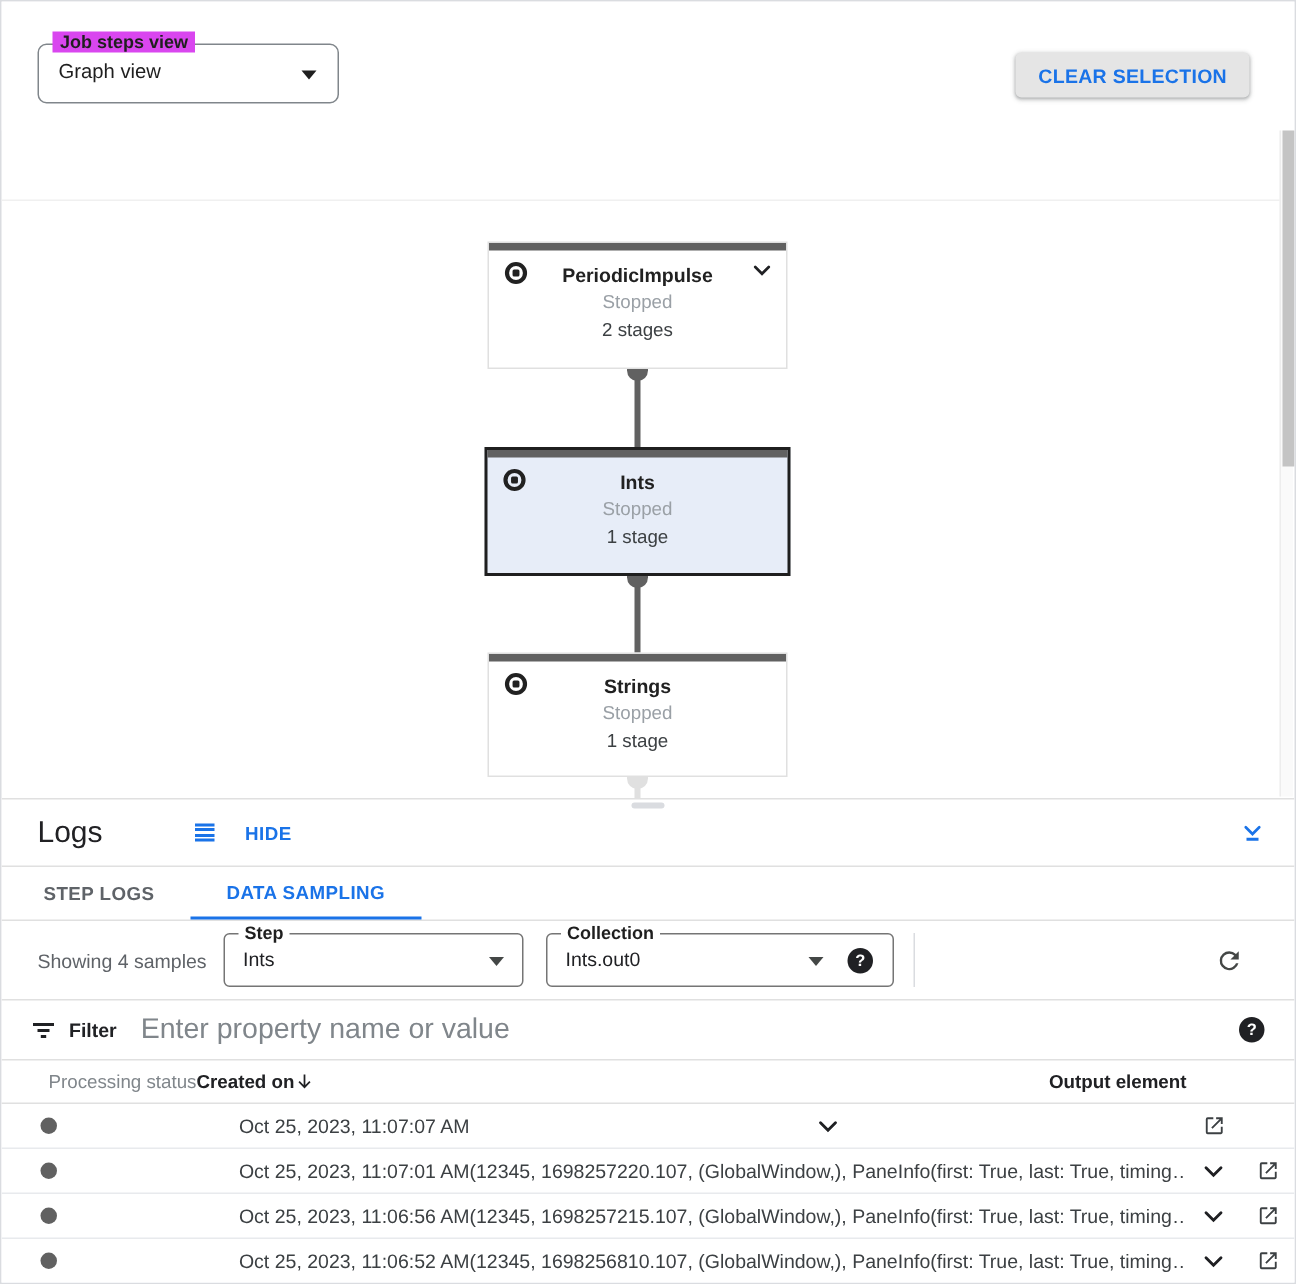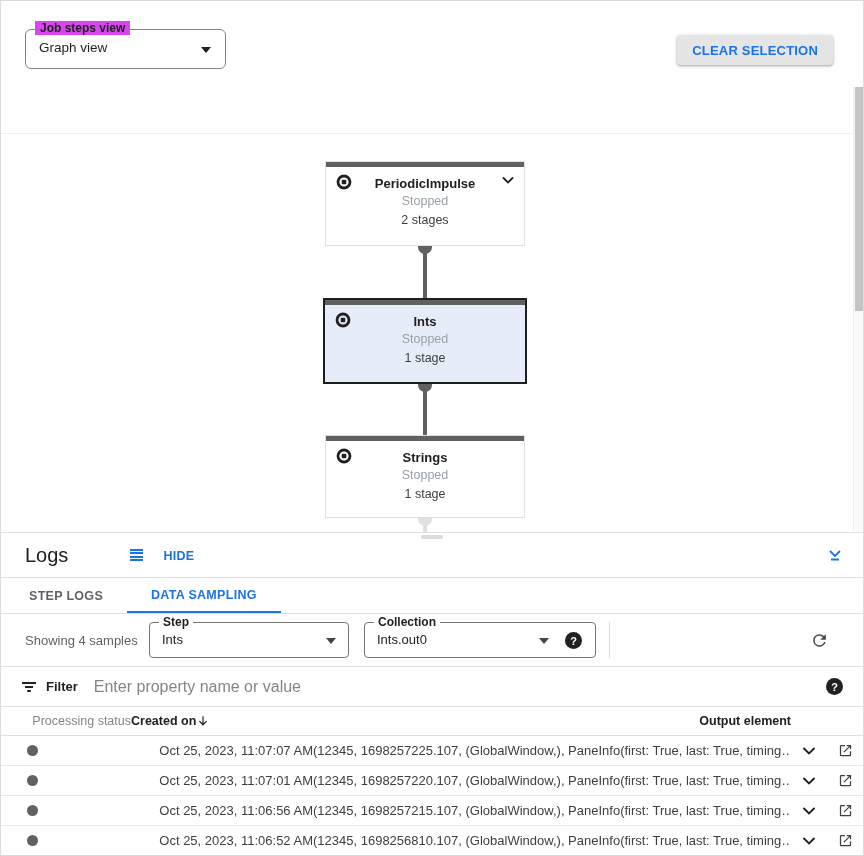--- a/index.html
+++ b/index.html
@@ -83,21 +83,21 @@
   .sel-step { width: 200px; margin-left: 8px; }
   .sel-collection { width: 232px; margin-left: 15px; }
   .sel-collection .caret-down { right: 46px; }
   .help-badge { width: 17px; height: 17px; border-radius: 50%; background: #202124; color: #fff; font-size: 11px; font-weight: bold; display: flex; align-items: center; justify-content: center; cursor: pointer; }
   .sel-collection .help-badge { position: absolute; right: 13px; top: 9px; }
   .v-divider { width: 1px; height: 36px; background: #dadce0; margin-left: 13px; }
   .refresh-btn { margin-left: auto; margin-right: 10px; cursor: pointer; display: flex; }
 
   .filter-row { height: 40px; display: flex; align-items: center; padding: 0 20px 0 20px; border-bottom: 1px solid #e0e0e0; }
   .filter-label { font-size: 13px; font-weight: bold; color: #202124; margin-left: 9px; }
-  .filter-input { flex: 1; border: none; outline: none; font-family: "Liberation Sans", sans-serif; font-size: 16px; color: #202124; margin-left: 16px; }
+  .filter-input { flex: 1; border: none; outline: none; font-family: "Liberation Sans", sans-serif; font-size: 19px; color: #202124; margin-left: 16px; }
   .filter-input::placeholder { color: #80868b; }
 
   .tbl-grid { display: grid; grid-template-columns: 106px 182px 1fr 36px 36px; padding-left: 24px; align-items: center; text-align: right; }
   .tbl-header { height: 29px; border-bottom: 1px solid #e0e0e0; }
   .th { font-size: 12.5px; }
   .th.muted { color: #80868b; }
   .th.strong { color: #202124; font-weight: bold; }
   .th-sort { display: flex; align-items: center; gap: 0; }
   .tbl-row { height: 30px; border-bottom: 1px solid #e8eaed; background: #fff; }
   .status-dot { width: 11px; height: 11px; border-radius: 50%; background: #616161; margin-left: 2px; }
@@ -253,21 +253,20 @@
       </svg>
     </span>
     <span class="th strong">Output element</span>
     <span></span>
       <span></span>
   </div>
 
   <div class="tbl-grid tbl-row">
     <span class="status-dot"></span>
     <span class="cell-date">Oct 25, 2023, 11:07:07 AM</span>
-    <span class="cell-output">(12345, 1698257225.107, (GlobalWindow,), PaneInfo(first: True, last: True, timing…</span>
     <span class="row-icon">
         <svg width="16" height="16" viewBox="0 0 16 16">
           <path d="M3 5.5 L8 10.5 L13 5.5" fill="none" stroke="#202124" stroke-width="1.9" stroke-linecap="round"></path>
         </svg>
       </span>
     <span class="row-icon">
         <svg width="15" height="15" viewBox="0 0 24 24">
           <path d="M19 19H5V5h6V3H5a2 2 0 0 0-2 2v14a2 2 0 0 0 2 2h14c1.1 0 2-.9 2-2v-6h-2v6zM14 3v2h3.59l-8.8 8.8 1.41 1.41L19 6.41V10h2V3h-7z" fill="#3c4043"></path>
         </svg>
       </span>

